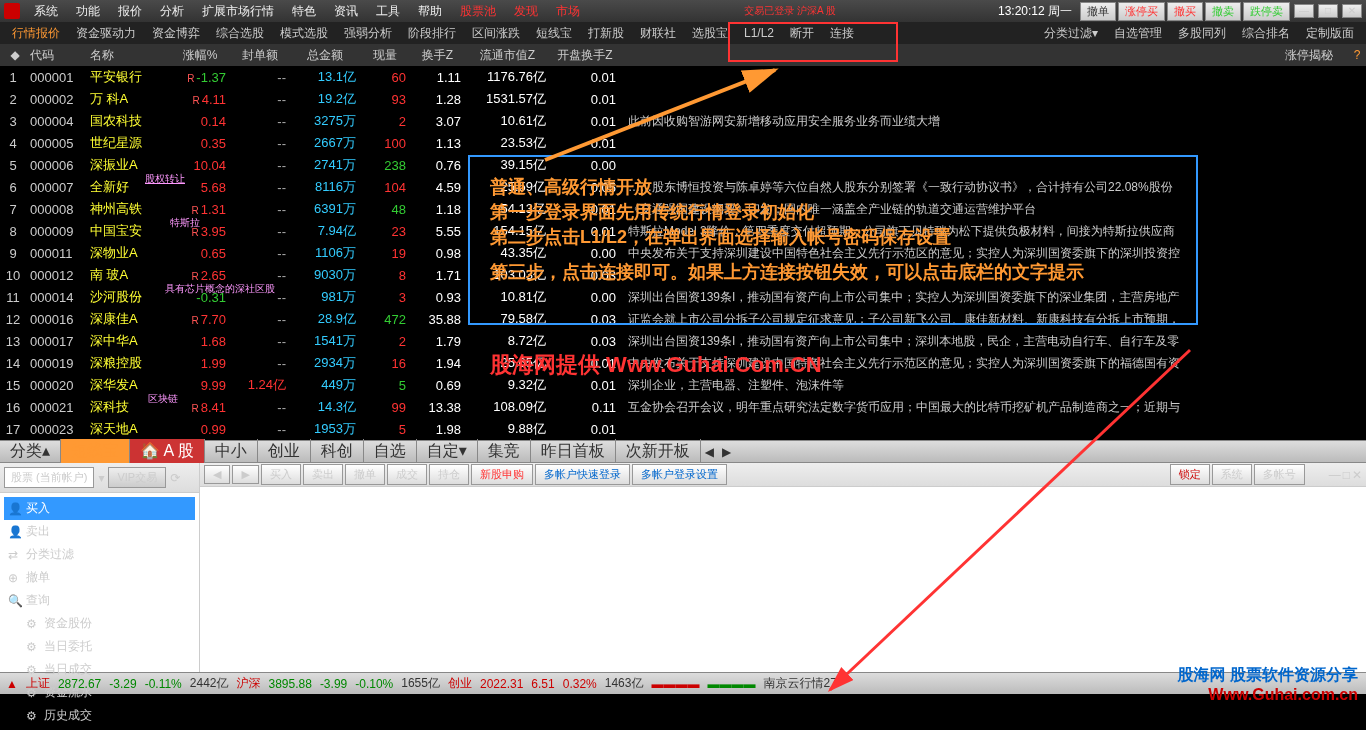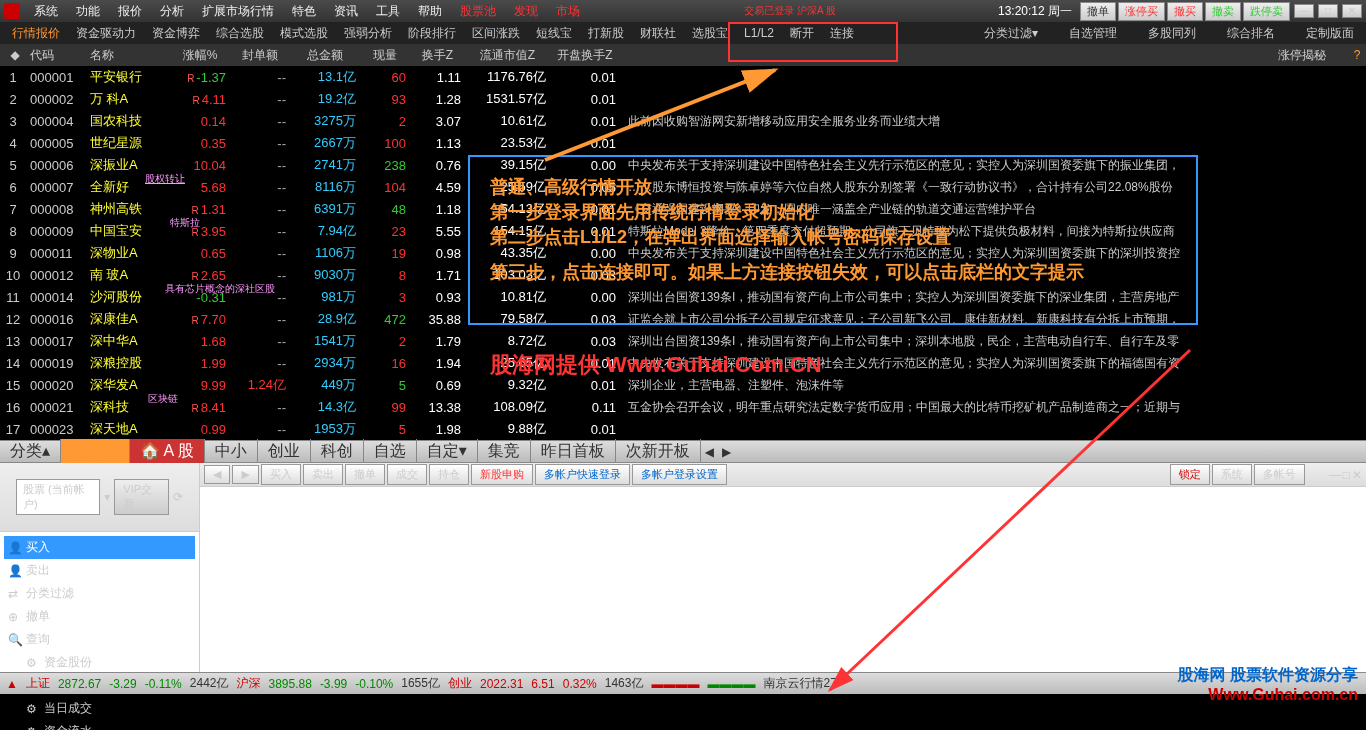--- a/index.html
+++ b/index.html
@@ -11,21 +11,21 @@
 .topbar .spacer { flex: 1; }
 .topbar .login-status { color: #f33; font-size: 10px; }
 .topbar .clock { color: #fff; margin: 0 6px; }
 .topbar .btn { background: linear-gradient(#eee,#ccc); color: #333; padding: 1px 6px; border: 1px solid #888; font-size: 11px; cursor: pointer; }
 .topbar .btn.red { color: #c00; }
 .topbar .btn.green { color: #080; }
 .topbar .winbtn { width: 20px; height: 14px; background: linear-gradient(#eee,#ccc); border: 1px solid #888; margin-left: 2px; text-align: center; line-height: 12px; font-size: 10px; cursor: pointer; }
 .secondbar { background: #222; height: 22px; display: flex; align-items: center; padding: 0 4px; position: relative; justify-content: flex-end; }
 .secondbar .tab { color: #ccc; padding: 0 8px; cursor: pointer; font-size: 12px; }
 .secondbar .tab.active { color: #ff9933; }
-.secondbar .right { margin-left: auto; display: flex; gap: 15px; }
+.secondbar .right { margin-left: auto; display: flex; }
 .red-box { position: absolute; border: 2px solid #f33; pointer-events: none; }
 .blue-box { position: absolute; border: 2px solid #39f; pointer-events: none; }
 .table-header { background: #333; height: 22px; display: flex; align-items: center; color: #ccc; font-size: 12px; }
 .table-header > div { text-align: center; }
 .table-body { background: #000; }
 .row { height: 22px; display: flex; align-items: center; font-size: 13px; }
 .row > div { text-align: right; padding-right: 4px; white-space: nowrap; overflow: hidden; }
 .row .idx { width: 30px; color: #ccc; text-align: center; }
 .row .code { width: 60px; color: #ccc; text-align: left; }
 .row .name { width: 80px; color: #ff3; text-align: left; }
@@ -40,21 +40,21 @@
 .overlay-text { position: absolute; font-size: 18px; font-weight: bold; pointer-events: none; }
 .overlay-text.orange { color: #ff9933; }
 .overlay-text.red { color: #ff3333; }
 .bottom-tabs { background: linear-gradient(#ddd,#bbb); height: 22px; display: flex; align-items: center; border-top: 1px solid #888; }
 .bottom-tabs .btab { padding: 2px 10px; border-right: 1px solid #888; font-size: 16px; cursor: pointer; color: #333; }
 .bottom-tabs .btab.active { background: #c33; color: #fff; }
 .bottom-tabs .btab.orange { background: #f93; color: #fff; }
 .bottom-tabs .arrow { padding: 0 4px; color: #333; }
 .trade-panel { display: flex; height: 210px; background: #f0f0f0; border-top: 1px solid #888; }
 .trade-left { width: 200px; background: #fff; border-right: 1px solid #ccc; display: flex; flex-direction: column; }
-.trade-left-head { background: linear-gradient(#eee,#ddd); padding: 16px; display: flex; gap: 4px; align-items: center; border-bottom: 1px solid #ccc; }
+.trade-left-head { background: linear-gradient(#eee,#ddd); padding: 4px; display: flex; gap: 4px; align-items: center; border-bottom: 1px solid #ccc; }
 .trade-left-head .acct { background: #fff; border: 1px solid #999; padding: 2px 6px; font-size: 11px; }
 .trade-left-head .vip { background: linear-gradient(#eee,#ccc); border: 1px solid #999; padding: 2px 8px; font-size: 11px; }
 .tree { padding: 4px; font-size: 12px; }
 .tree-item { padding: 3px 4px; cursor: pointer; display: flex; align-items: center; gap: 4px; }
 .tree-item.sel { background: #39f; color: #fff; }
 .tree-icon { width: 14px; height: 14px; display: inline-block; }
 .tree-sub { margin-left: 18px; }
 .trade-right { flex: 1; display: flex; flex-direction: column; }
 .trade-toolbar { background: linear-gradient(#eee,#ddd); height: 24px; display: flex; align-items: center; padding: 0 4px; gap: 2px; border-bottom: 1px solid #ccc; }
 .trade-toolbar .tbtn { background: linear-gradient(#fff,#ddd); border: 1px solid #999; padding: 2px 8px; font-size: 11px; cursor: pointer; }
@@ -134,21 +134,21 @@
   <div style="width:60px;text-align:left">代码</div>
   <div style="width:80px;text-align:left">名称</div>
   <div style="width:60px">涨幅%</div>
   <div style="width:60px">封单额</div>
   <div style="width:70px">总金额</div>
   <div style="width:50px">现量</div>
   <div style="width:55px">换手Z</div>
   <div style="width:85px">流通市值Z</div>
   <div style="width:70px">开盘换手Z</div>
   <div style="flex:1"></div>
-  <div style="width:70px;text-align:left;padding-right:8px">涨停揭秘</div>
+  <div style="width:70px;text-align:center;padding-right:8px">涨停揭秘</div>
   <div style="width:18px;color:#f93">?</div>
 </div>
 
 <div class="table-body" id="tbody">
 <div class="row">
   <div class="idx">1</div>
   <div class="code">000001</div>
   <div class="name">平安银行</div>
   <div class="col green" style="width:60px"><span class="rflag">R</span>-1.37</div>
   <div class="col gray" style="width:60px">--</div>
@@ -202,21 +202,20 @@
   <div class="idx">5</div>
   <div class="code">000006</div>
   <div class="name">深振业A</div>
   <div class="col red" style="width:60px">10.04</div>
   <div class="col gray" style="width:60px">--</div>
   <div class="col cyan" style="width:70px">2741万</div>
   <div class="col green" style="width:50px">238</div>
   <div class="col white" style="width:55px">0.76</div>
   <div class="col white" style="width:85px">39.15亿</div>
   <div class="col white" style="width:70px">0.00</div>
-  <div class="news" style="flex:1">中央发布关于支持深圳建设中国特色社会主义先行示范区的意见；实控人为深圳国资委旗下的振业集团，</div>
 </div>
 <div class="row">
   <div class="idx">6</div>
   <div class="code">000007</div>
   <div class="name">全新好</div>
   <div class="col red" style="width:60px">5.68</div>
   <div class="col gray" style="width:60px">--</div>
   <div class="col cyan" style="width:70px">8116万</div>
   <div class="col red" style="width:50px">104</div>
   <div class="col white" style="width:55px">4.59</div>

